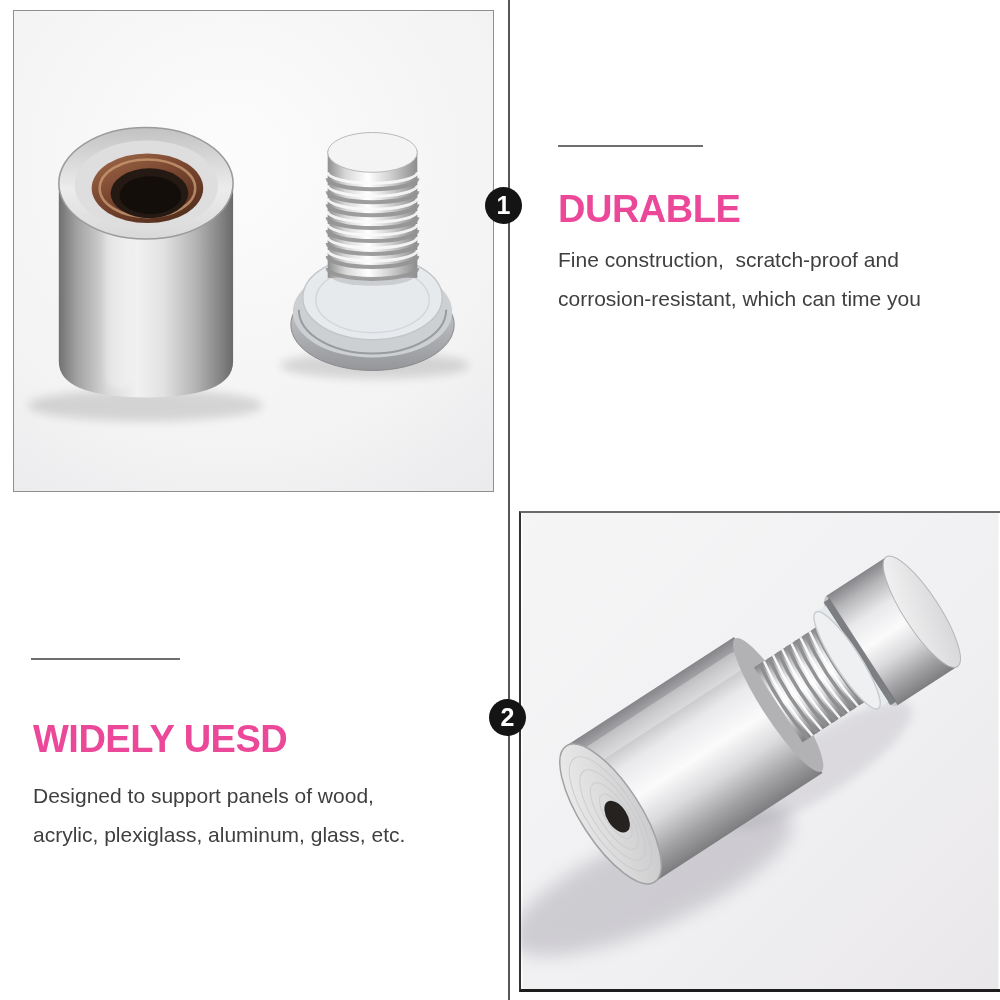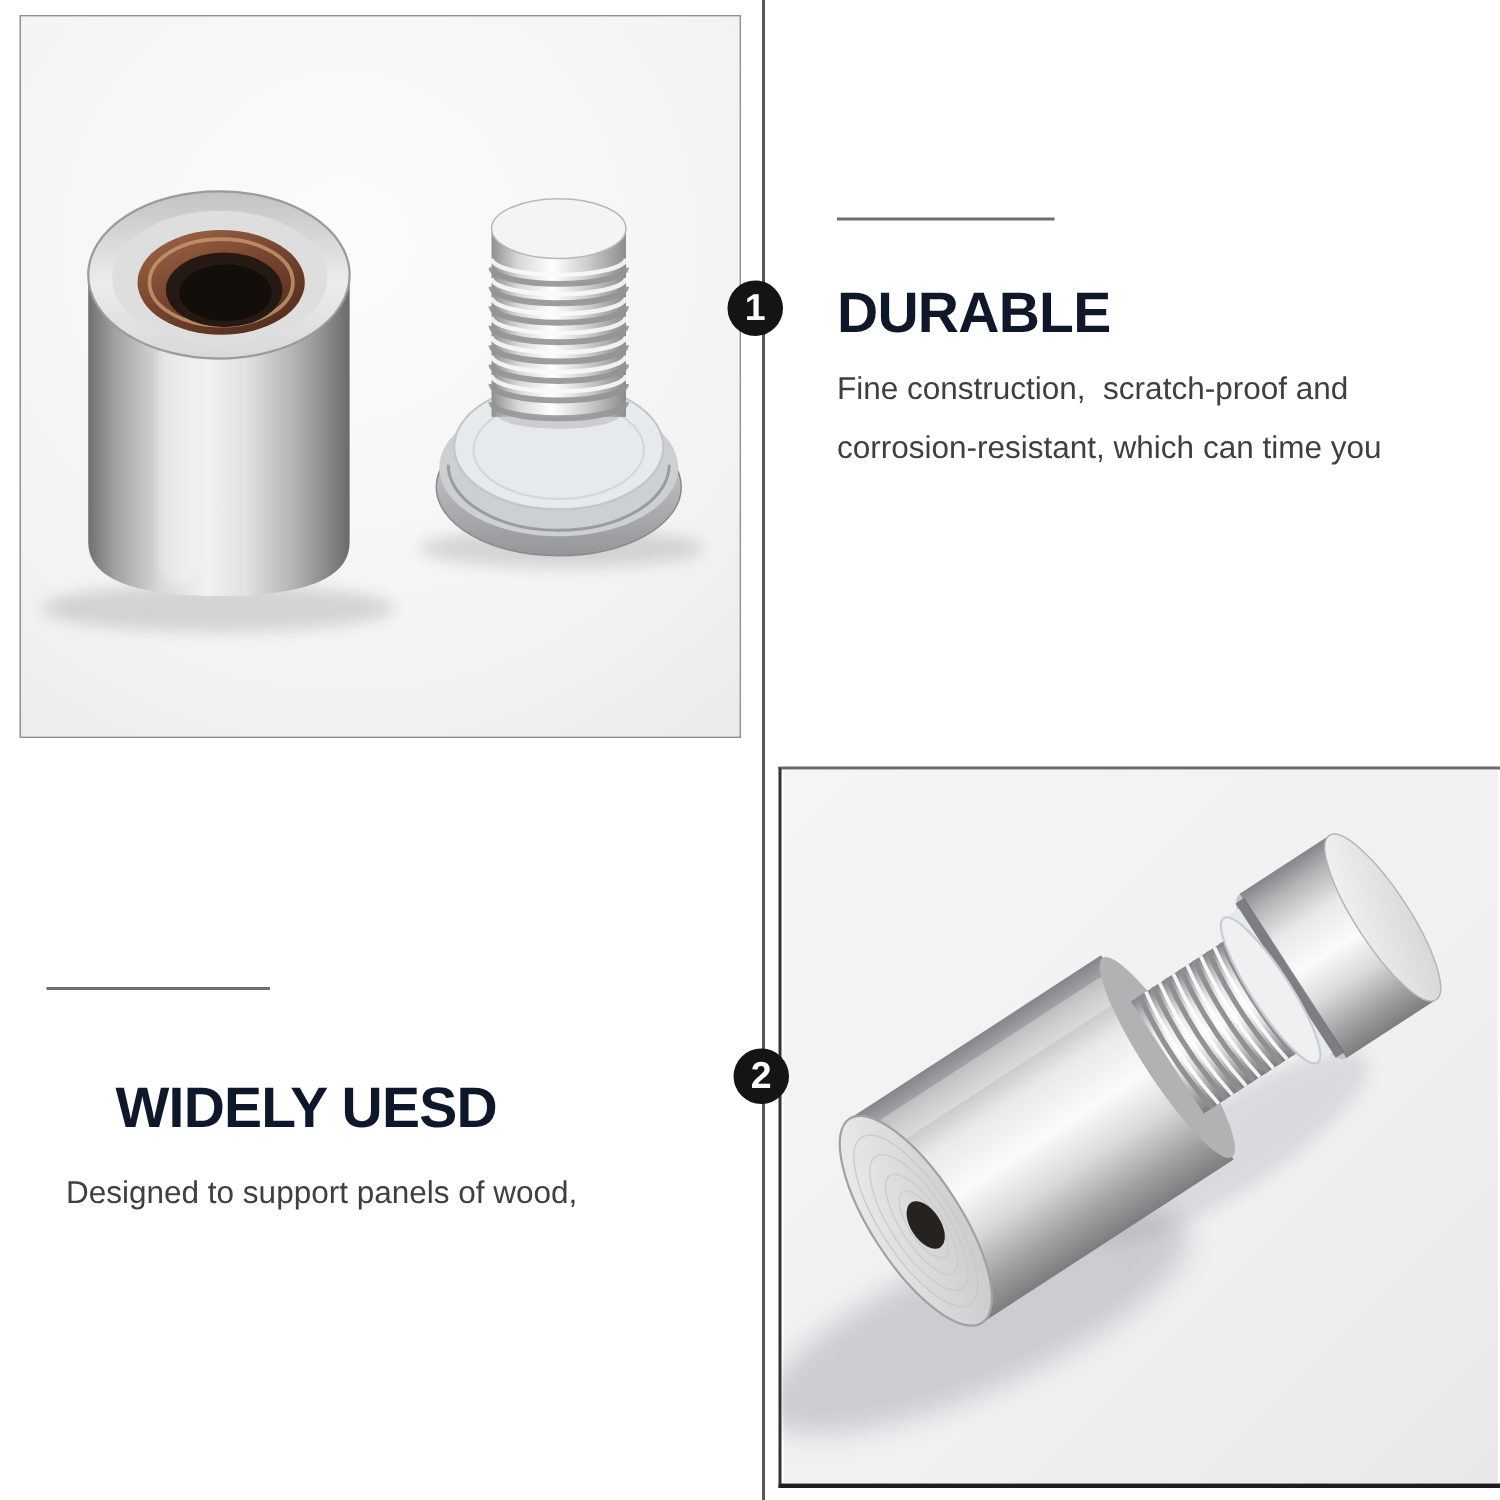--- a/index.html
+++ b/index.html
@@ -13,28 +13,28 @@
                    border-bottom:3px solid #1d1d1d;border-right:none;}
   .photo svg{display:block;width:100%;height:100%;}
   .badge{position:absolute;width:37px;height:37px;border-radius:50%;background:#141414;
          color:#ffffff;display:flex;align-items:center;justify-content:center;
          font-size:25px;font-weight:bold;z-index:5;}
   #badge-1{left:485px;top:187px;}
   #badge-2{left:489px;top:699px;}
   .rule-h{position:absolute;height:2px;background:#6e6e6e;}
   #rule-1{left:558px;top:145px;width:145px;}
   #rule-2{left:31px;top:658px;width:149px;}
-  .feature-title{position:absolute;font-size:38px;font-weight:bold;color:#0f172a;
+  .feature-title{position:absolute;font-size:38px;font-weight:bold;color:#ec4899;
                  letter-spacing:-0.5px;line-height:1;white-space:pre;}
   #title-1{left:558px;top:190px;}
-  #title-2{left:33px;top:720px;margin-left:44px;}
+  #title-2{left:33px;top:720px;}
   .feature-body{position:absolute;font-size:21px;color:#3f3f3f;line-height:39px;}
   .feature-body div{white-space:pre;}
   #body-1{left:558px;top:240px;width:420px;}
-  #body-2{left:33px;top:776px;width:450px;margin-left:11px;}
+  #body-2{left:33px;top:776px;width:450px;}
 </style>
 </head>
 <body>
 
 <div id="canvas">
 
   <div class="divider-v"></div>
 
   <div class="photo" id="photo-parts">
     <svg viewBox="0 0 481 482">
@@ -213,15 +213,16 @@
     <div>corrosion-resistant, which can time you</div>
   </div>
 
   <div class="rule-h" id="rule-2"></div>
   <div class="badge" id="badge-2">
     <span>2</span>
   </div>
   <div class="feature-title" id="title-2">WIDELY UESD</div>
   <div class="feature-body" id="body-2">
     <div>Designed to support panels of wood,</div>
+    <div>acrylic, plexiglass, aluminum, glass, etc.</div>
   </div>
 
 </div>
 
 </body></html>

